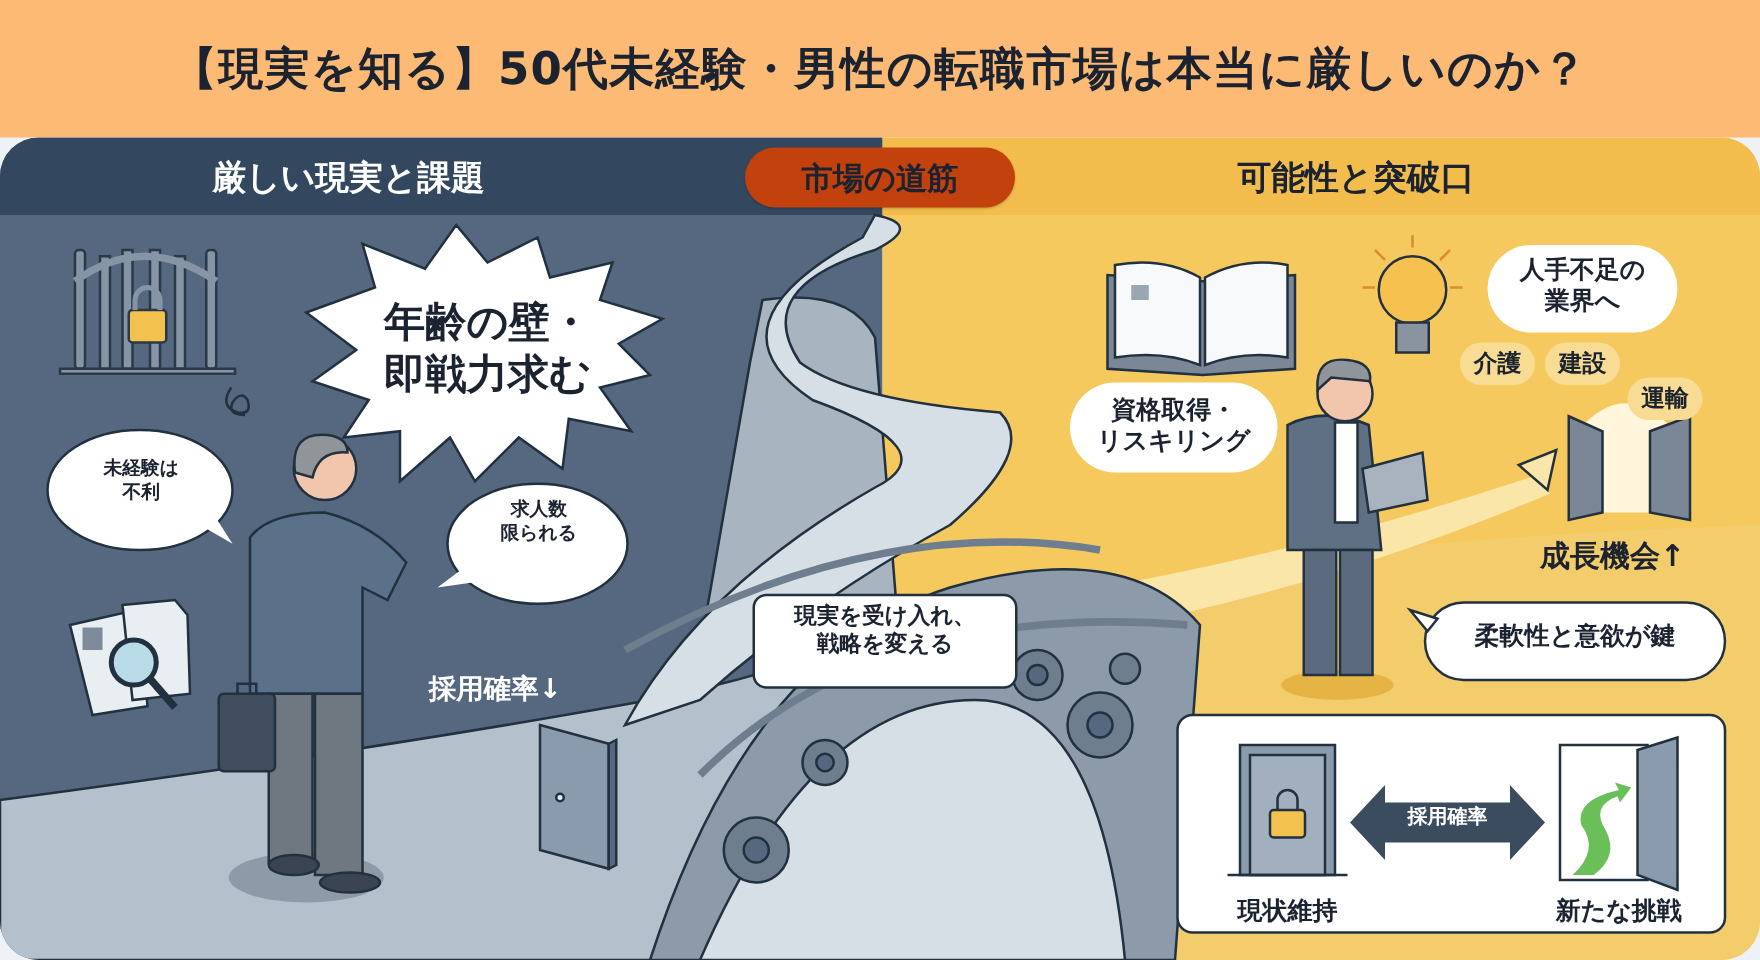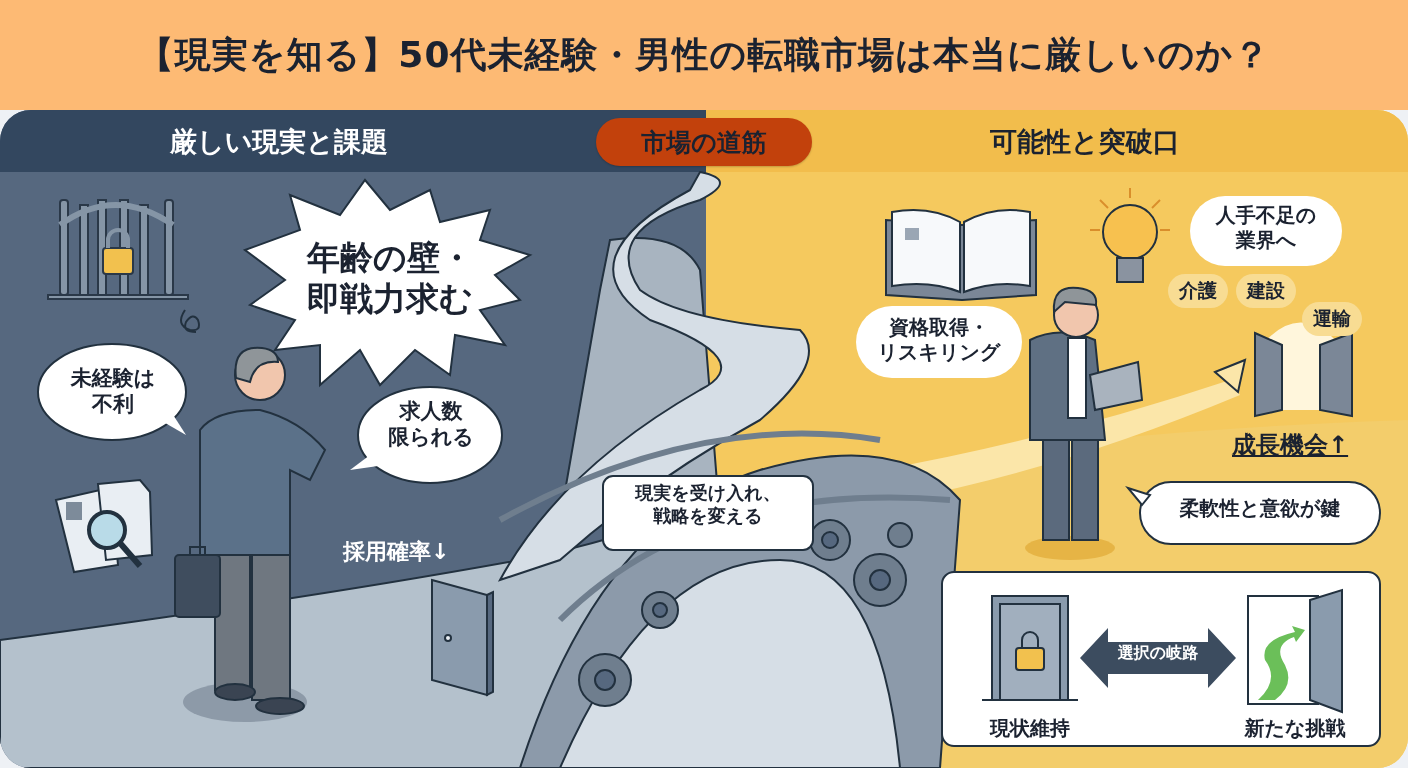--- a/index.html
+++ b/index.html
@@ -11,21 +11,21 @@
   .left-bg { position: absolute; left: 0; top: 0; width: 706px; height: 658px; background: #56687f; }
   .right-bg { position: absolute; left: 706px; top: 0; width: 702px; height: 658px; background: #f5c95e; }
   .hdr-left { position: absolute; left: 0; top: 0; width: 706px; height: 62px; background: #33475f; }
   .hdr-right { position: absolute; left: 706px; top: 0; width: 702px; height: 62px; background: #f2bd4c; }
   .hdr-label { position: absolute; top: 14px; font-size: 27px; font-weight: bold; }
   .hdr-left-label { left: 170px; color: #ffffff; }
   .hdr-right-label { left: 990px; color: #1b2230; }
   .center-pill { position: absolute; left: 596px; top: 8px; width: 216px; height: 48px; background: #c2410c; border-radius: 24px; display: flex; align-items: center; justify-content: center; font-size: 25px; font-weight: bold; color: #1b2230; box-shadow: 0 1px 2px rgba(0,0,0,0.2); }
   svg.scene { position: absolute; left: 0; top: 0; }
   .txt { position: absolute; font-weight: bold; color: #1b2230; text-align: center; line-height: 1.25; }
-  .bubble-text { font-size: 21px; }
+  .bubble-text { font-size: 15px; }
   .white { color: #ffffff; }
   .burst-text { font-size: 33px; }
   .chip { position: absolute; height: 34px; border-radius: 17px; background: #f8dc93; font-size: 19px; font-weight: bold; color: #1b2230; display: flex; align-items: center; justify-content: center; }
 </style>
 </head>
 <body>
 
 <div class="title-bar">
   <h1>【現実を知る】50代未経験・男性の転職市場は本当に厳しいのか？</h1>
 </div>
@@ -204,20 +204,20 @@
 
   <div class="txt bubble-text" style="left:1190px; top:93px; width:152px; font-size:20px;">
     <div>人手不足の</div>
     <div>業界へ</div>
   </div>
 
   <div class="chip" style="left:1168px; top:164px; width:60px;">介護</div>
   <div class="chip" style="left:1236px; top:164px; width:60px;">建設</div>
   <div class="chip" style="left:1302px; top:164px; width:60px;margin-top:28px;">運輸</div>
 
-  <div class="txt" style="left:1232px; top:320px; font-size:24px;text-decoration:underline;">成長機会↑</div>
+  <div class="txt" style="left:1232px; top:320px; font-size:24px;">成長機会↑</div>
 
   <div class="txt" style="left:1140px; top:386px; width:240px; font-size:20px;">柔軟性と意欲が鍵</div>
 
-  <div class="txt white" style="left:1108px; top:533px; width:100px; font-size:16px;">選択の岐路</div>
+  <div class="txt white" style="left:1108px; top:533px; width:100px; font-size:16px;">採用確率</div>
   <div class="txt" style="left:975px; top:606px; width:110px; font-size:20px;">現状維持</div>
   <div class="txt" style="left:1230px; top:606px; width:130px; font-size:20px;">新たな挑戦</div>
 </div>
 
 </body></html>

